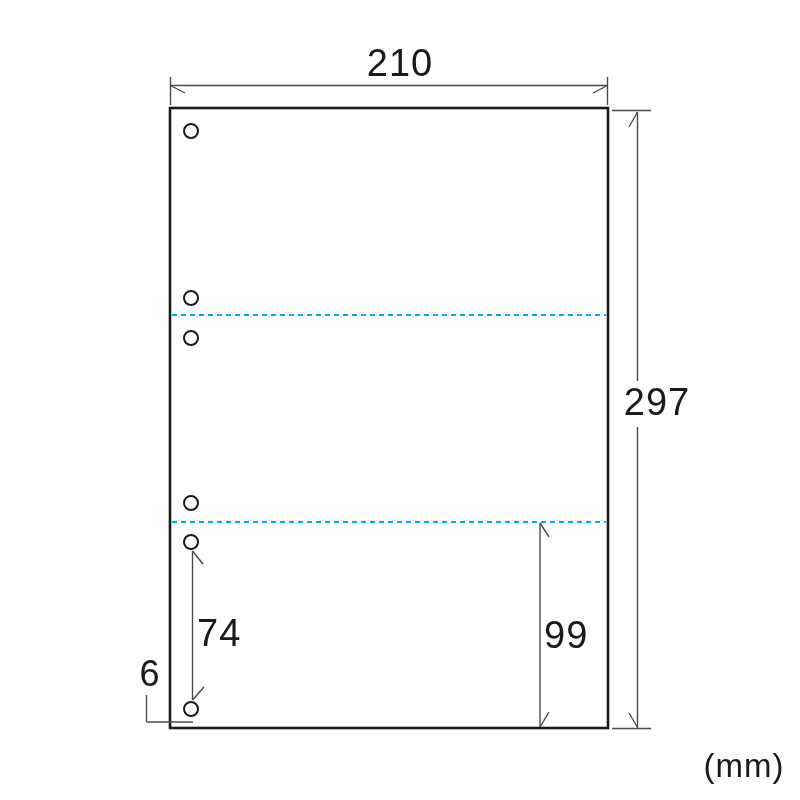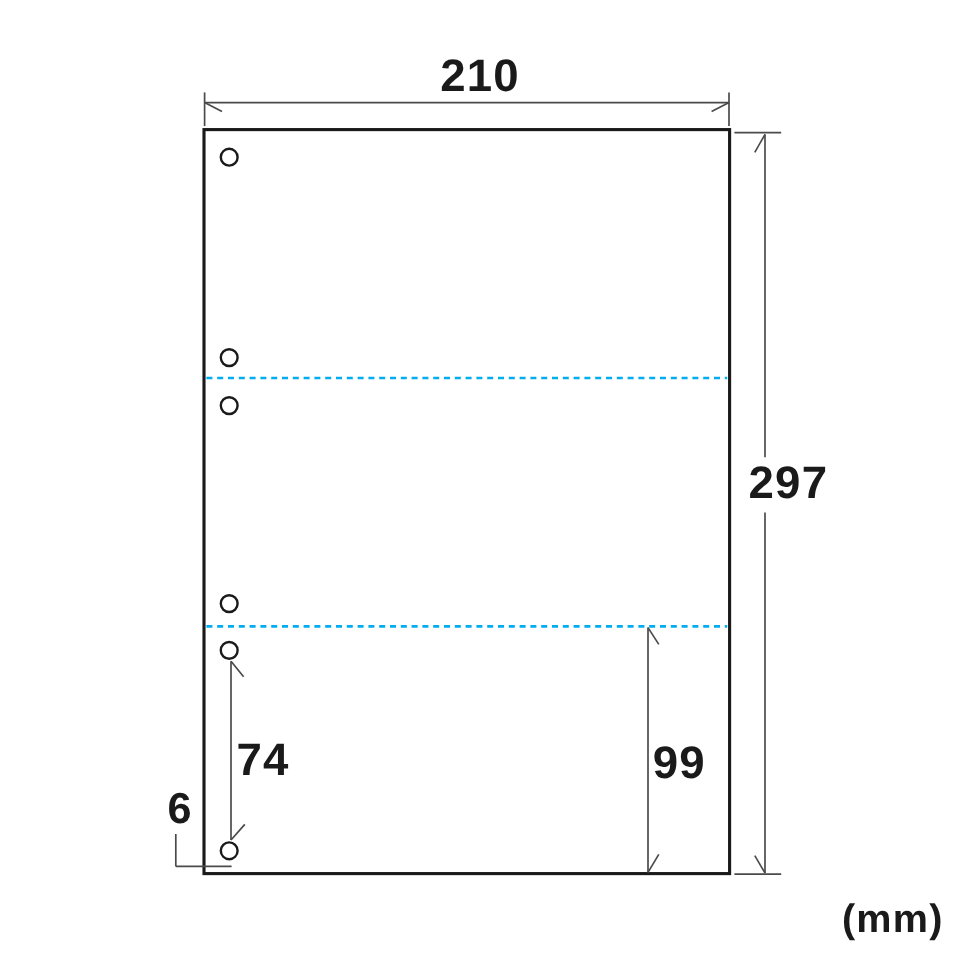--- a/index.html
+++ b/index.html
@@ -6,21 +6,20 @@
     margin: 0;
     padding: 0;
     background: #ffffff;
   }
   .canvas {
     position: relative;
     width: 800px;
     height: 800px;
     background: #ffffff;
     font-family: "Liberation Sans", sans-serif;
-    font-weight: bold;
   }
   svg { display: block; }
   text {
     font-family: "Liberation Sans", sans-serif;
     fill: #1a1a1a;
     letter-spacing: 1px;
   }
   .dim-text  { font-size: 38px; }
   .dim-text-sm { font-size: 36px; }
   .unit-text { font-size: 33px; }

